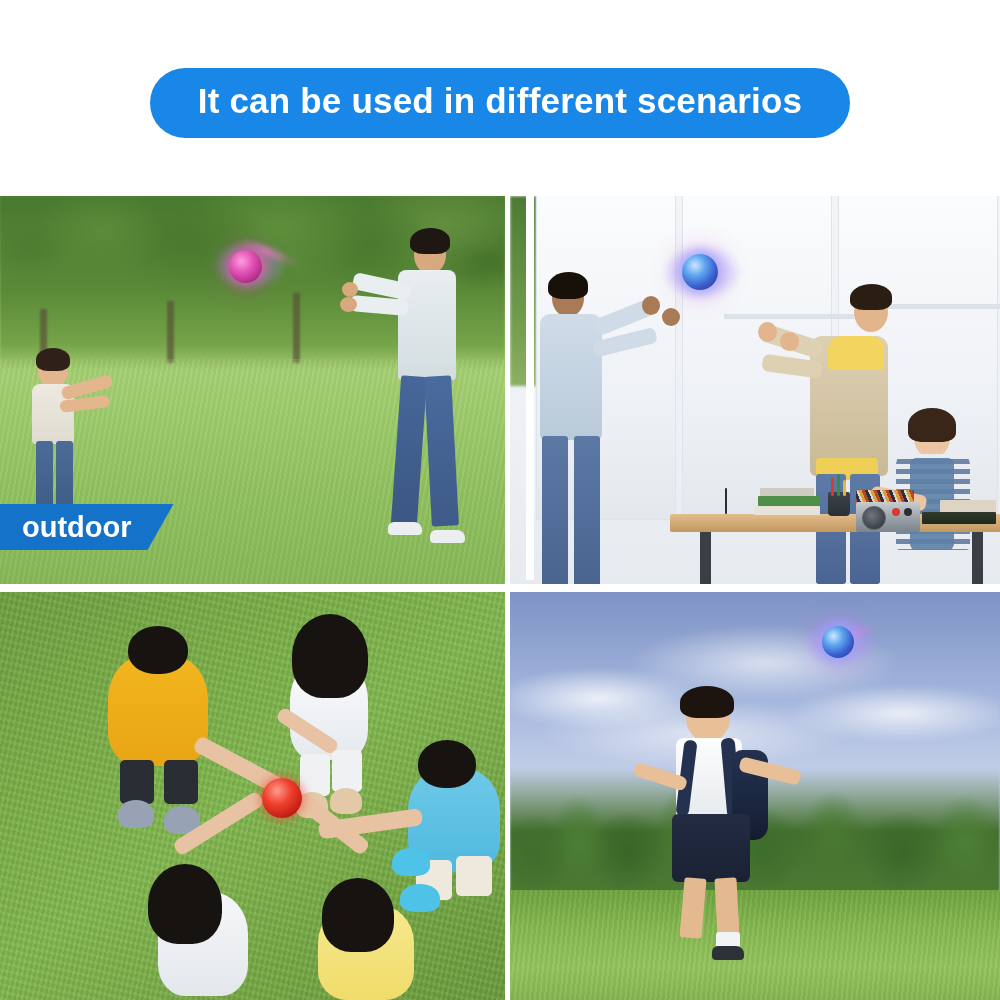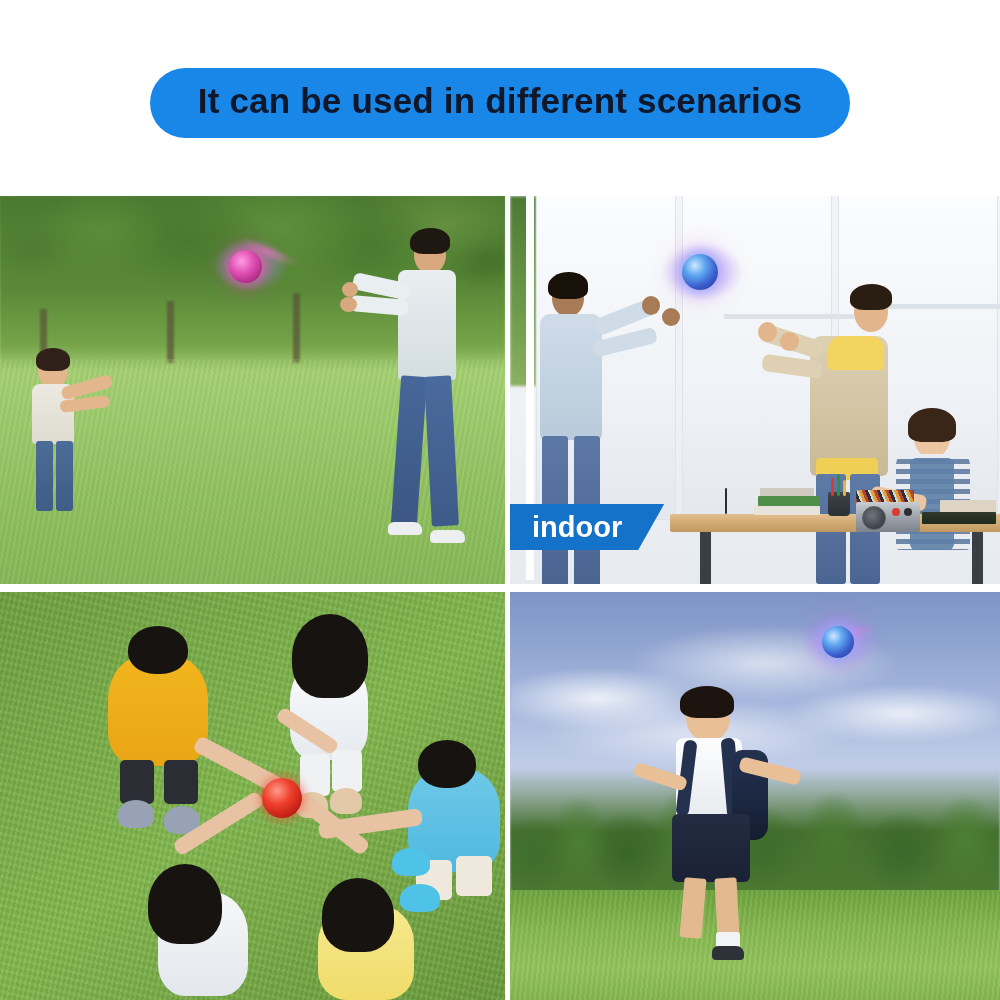--- a/index.html
+++ b/index.html
@@ -25,21 +25,21 @@
   }
   .banner {
     background: #1887e8;
     border-radius: 40px;
     padding: 14px 46px 17px 46px;
     min-width: 700px;
     text-align: center;
     box-sizing: border-box;
   }
   .banner-text {
-    color: #0f172a;
+    color: #ffffff;
     font-size: 35px;
     font-weight: bold;
     letter-spacing: 0.2px;
     line-height: 1.1;
     white-space: nowrap;
     font-family: "Liberation Sans", sans-serif;
   }
 
   
   .grid {
@@ -306,20 +306,23 @@
           <div class="p-head" style="left:340px;top:101px;width:17px;height:15px;background:#d8a87e;"></div>
           <div class="p-leg" style="left:396px;top:180px;width:26px;height:150px;background:linear-gradient(to bottom,#47679a,#3b5782);transform:rotate(4deg);"></div>
           <div class="p-leg" style="left:428px;top:180px;width:27px;height:150px;background:linear-gradient(to bottom,#4a6b9e,#3e5a88);transform:rotate(-3deg);"></div>
           <div class="p-shoe" style="left:388px;top:326px;width:34px;height:13px;background:#eceef0;"></div>
           <div class="p-shoe" style="left:430px;top:334px;width:35px;height:13px;background:#eceef0;"></div>
         </div>
 
         <div class="orb-halo" style="left:212px;top:44px;width:76px;height:50px;"></div>
         <div class="orb-streak" style="left:236px;top:52px;width:66px;transform:rotate(22deg);"></div>
         <div class="orb pink" style="left:229px;top:54px;width:33px;height:33px;"></div>
+      </div>
+      <div class="ribbon outdoor">
+        <span class="ribbon-text">outdoor</span>
       </div>
     </div>
 
     <div class="gap-v"></div>
 
     <div class="cell">
       <div class="photo sc-indoor">
         <div class="outdoor-green" style="left:0;top:0;width:26px;height:190px;"></div>
         <div class="window-pane" style="left:26px;top:-6px;width:140px;height:330px;"></div>
         <div class="window-pane" style="left:172px;top:-6px;width:150px;height:330px;"></div>
@@ -377,23 +380,20 @@
         <div class="wires" style="left:346px;top:294px;width:58px;height:24px;"></div>
         <div class="psu-box" style="left:346px;top:306px;width:64px;height:30px;"></div>
         <div class="psu-fan" style="left:352px;top:310px;width:22px;height:22px;"></div>
         <div class="p-head" style="left:382px;top:312px;width:8px;height:8px;background:#d83b2e;"></div>
         <div class="p-head" style="left:394px;top:312px;width:8px;height:8px;background:#2b2f34;"></div>
         <div class="pcb" style="left:412px;top:316px;width:74px;height:12px;"></div>
 
         <div class="orb-halo" style="left:152px;top:48px;width:80px;height:56px;"></div>
         <div class="orb blue" style="left:172px;top:58px;width:36px;height:36px;"></div>
       </div>
-      <div class="ribbon indoor">
-        <span class="ribbon-text">indoor</span>
-      </div>
     </div>
 
     <div class="gap-h"></div>
     <div class="gap-h"></div>
     <div class="gap-h"></div>
 
     <div class="cell">
       <div class="photo sc-team">
 
         <div class="td-person">

